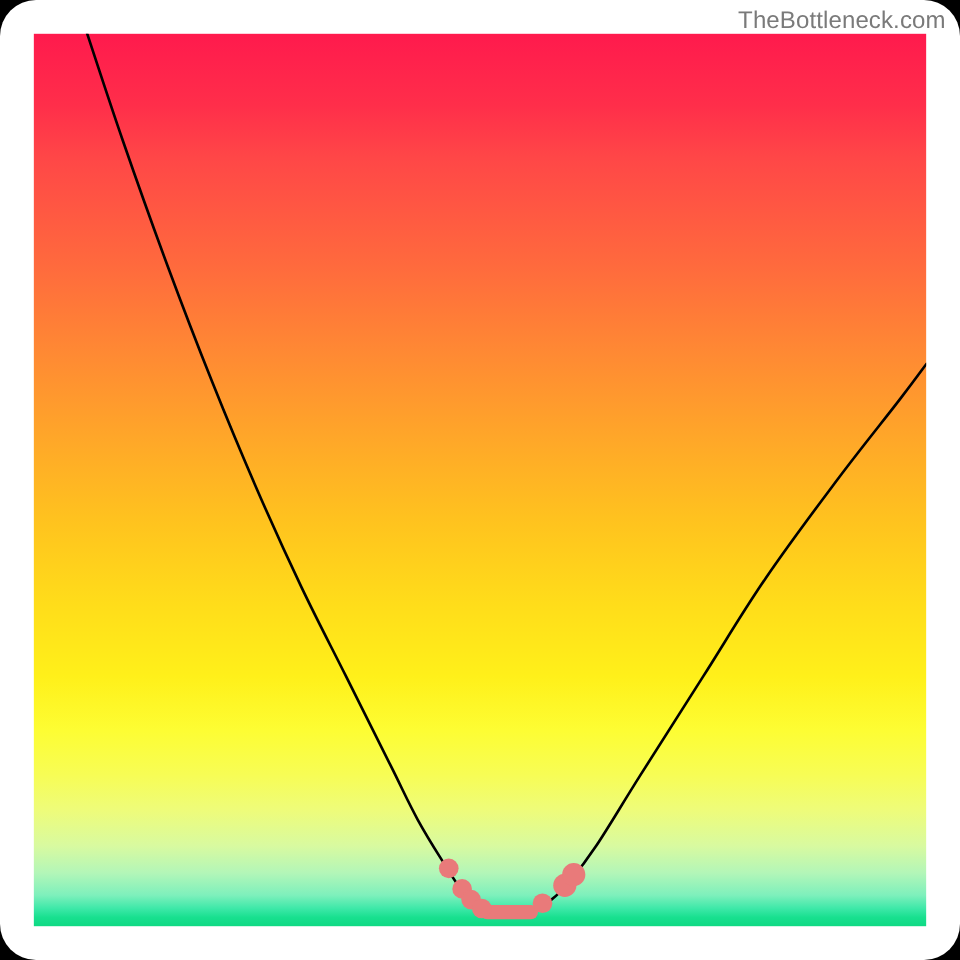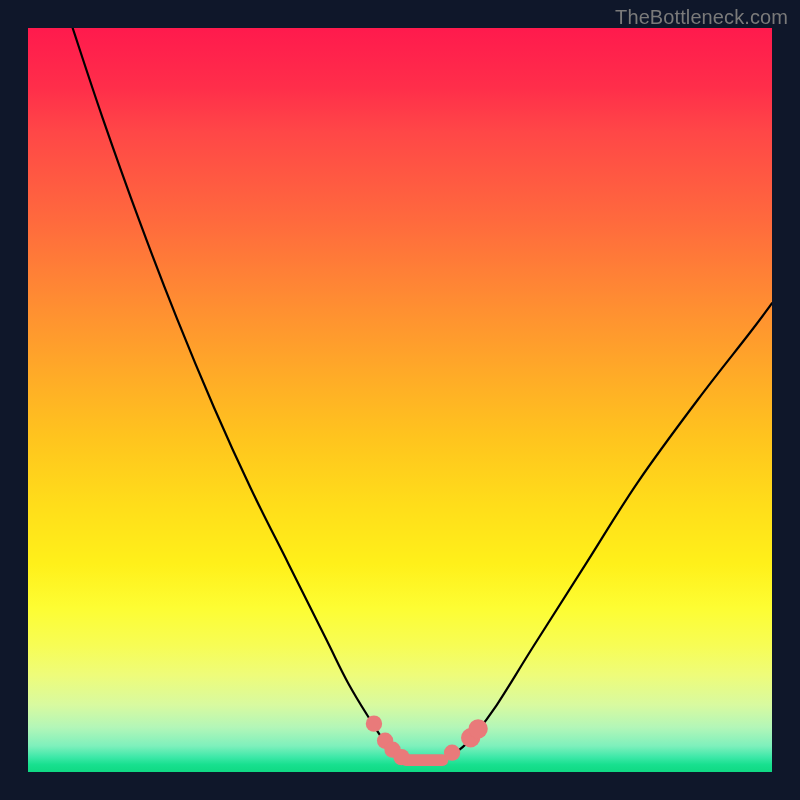--- a/index.html
+++ b/index.html
@@ -8,21 +8,22 @@
     width: 800px;
     height: 800px;
     background: #000;
     overflow: hidden;
     font-family: Arial, Helvetica, sans-serif;
   }
   .stage {
     position: absolute;
     left: 0; top: 0;
     width: 800px; height: 800px;
-    background: #0f172a;
+    background: #ffffff;
+    border-radius: 30px;
   }
   .plot {
     position: absolute;
     left: 28px;
     top: 28px;
     width: 744px;
     height: 744px;
     overflow: hidden;
   }
   .gradient {

